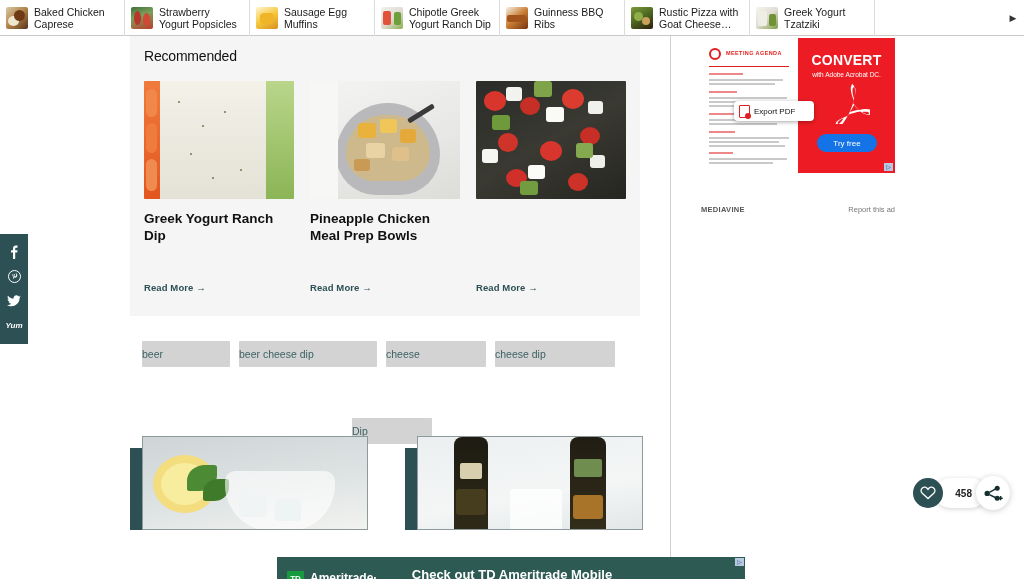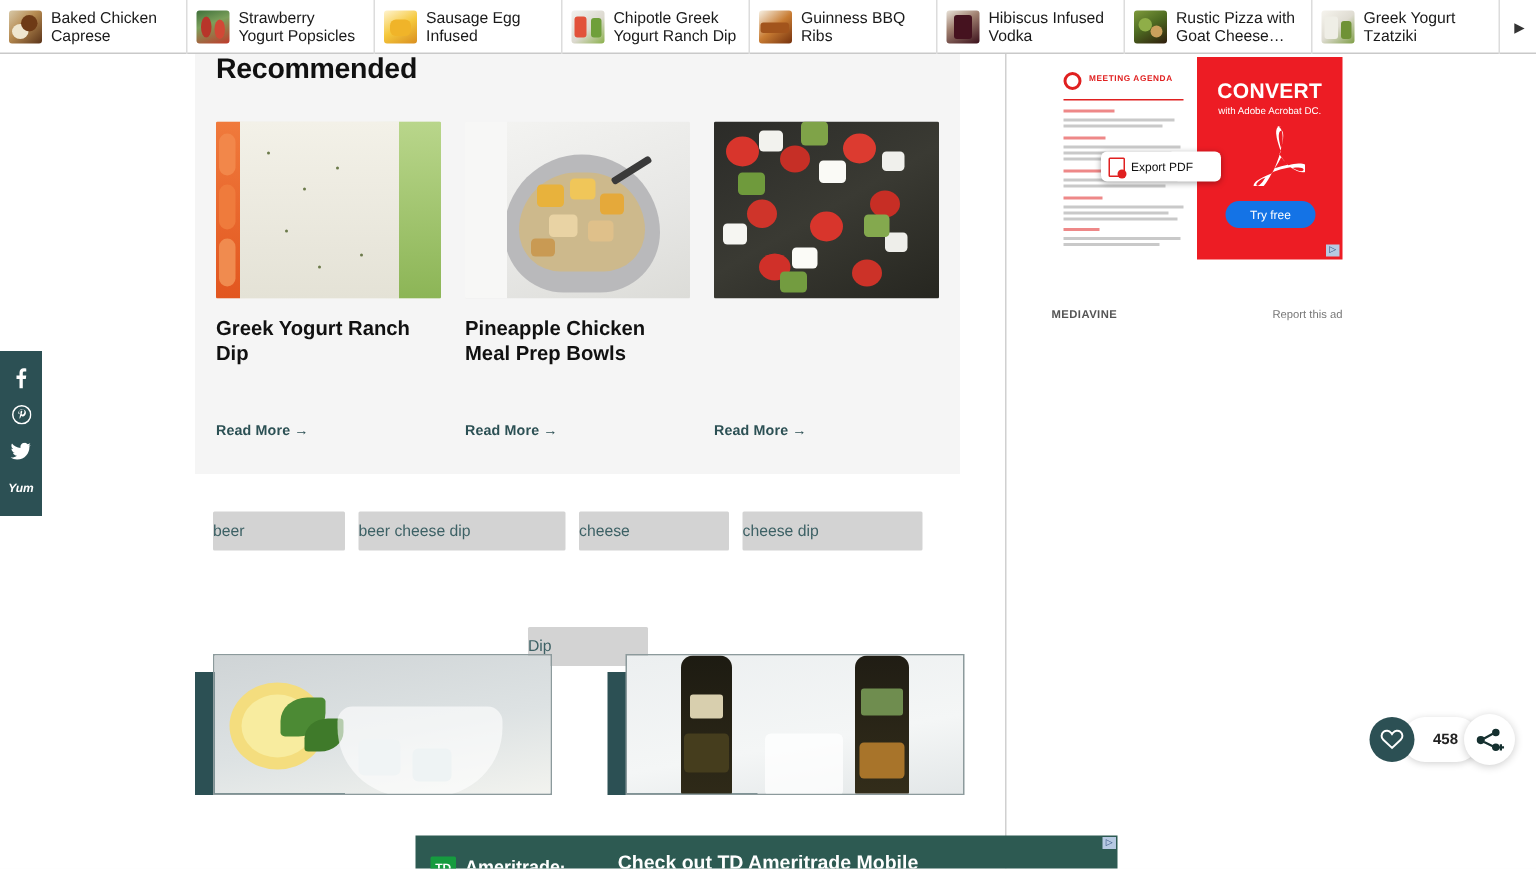--- a/index.html
+++ b/index.html
@@ -55,22 +55,22 @@
     display:flex; align-items:center; justify-content:center;
     font-size:11px; font-weight:bold;
   }
   .social-rail .s-ico svg { display:block; }
 
   
   .main-col { position:absolute; left:130px; top:0; width:540px; height:543px; }
 
   .rec-card { position:absolute; left:0; top:0; width:510px; height:280px; background:#f5f5f5; }
   .rec-title {
-    position:absolute; left:14px; top:0;
-    font-size:19px; font-weight:bold; color:#111; letter-spacing:-0.2px;
+    position:absolute; left:14px; top:12px;
+    font-size:14px; font-weight:normal; color:#111; letter-spacing:-0.2px;
   }
   .rec-grid { position:absolute; left:14px; top:45px; display:flex; gap:16px; }
   .rec-item { width:150px; }
   .rec-img { width:150px; height:118px; border-radius:1px; overflow:hidden; position:relative; }
   .rec-name {
     margin-top:11px; font-size:13.5px; font-weight:bold;
     line-height:17px; color:#111;
   }
   .rec-readmore {
     position:absolute; top:246px; font-size:9.5px; font-weight:bold;
@@ -198,44 +198,38 @@
         <i style="left:3px;top:4px;width:7px;height:14px;background:#b8352a"></i>
         <i style="left:12px;top:6px;width:7px;height:13px;background:#d14836"></i>
       </div>
       <div class="tab-title">Strawberry Yogurt Popsicles</div>
     </div>
 
     <div class="tab">
       <div class="tab-fav" style="background:linear-gradient(150deg,#fff4d0 0%,#f5c83c 50%,#d98e1f 100%)">
         <i style="left:4px;top:6px;width:14px;height:11px;background:#f0b429;border-radius:4px"></i>
       </div>
-      <div class="tab-title">Sausage Egg Infused</div>
+      <div class="tab-title">Sausage Egg Muffins</div>
     </div>
 
     <div class="tab">
       <div class="tab-fav" style="background:linear-gradient(140deg,#f2f2ef 0%,#dcd9cf 55%,#8ab04a 100%)">
         <i style="left:2px;top:4px;width:8px;height:14px;background:#e2523a;border-radius:2px"></i>
         <i style="left:13px;top:5px;width:7px;height:13px;background:#6f9f3a;border-radius:2px"></i>
       </div>
       <div class="tab-title">Chipotle Greek Yogurt Ranch Dip</div>
     </div>
 
     <div class="tab">
       <div class="tab-fav" style="background:linear-gradient(140deg,#f7f1e4 0%,#c87c33 50%,#76320d 100%)">
         <i style="left:1px;top:8px;width:19px;height:7px;background:#a2541c;border-radius:2px"></i>
       </div>
       <div class="tab-title">Guinness BBQ Ribs</div>
     </div>
 
-    <div class="tab">
-      <div class="tab-fav" style="background:linear-gradient(150deg,#e8e2d8 0%,#a08070 40%,#3a0f1a 100%)">
-        <i style="left:5px;top:3px;width:12px;height:16px;background:#45121f;border-radius:2px"></i>
-      </div>
-      <div class="tab-title">Hibiscus Infused Vodka</div>
-    </div>
 
     <div class="tab">
       <div class="tab-fav" style="background:linear-gradient(150deg,#7e9a3c 0%,#4e6b22 45%,#2e1c0c 100%)">
         <i style="left:3px;top:5px;width:9px;height:9px;background:#8fae48;border-radius:50%"></i>
         <i style="left:11px;top:10px;width:8px;height:8px;background:#caa05c;border-radius:50%"></i>
       </div>
       <div class="tab-title">Rustic Pizza with Goat Cheese an…</div>
     </div>
 
     <div class="tab">

